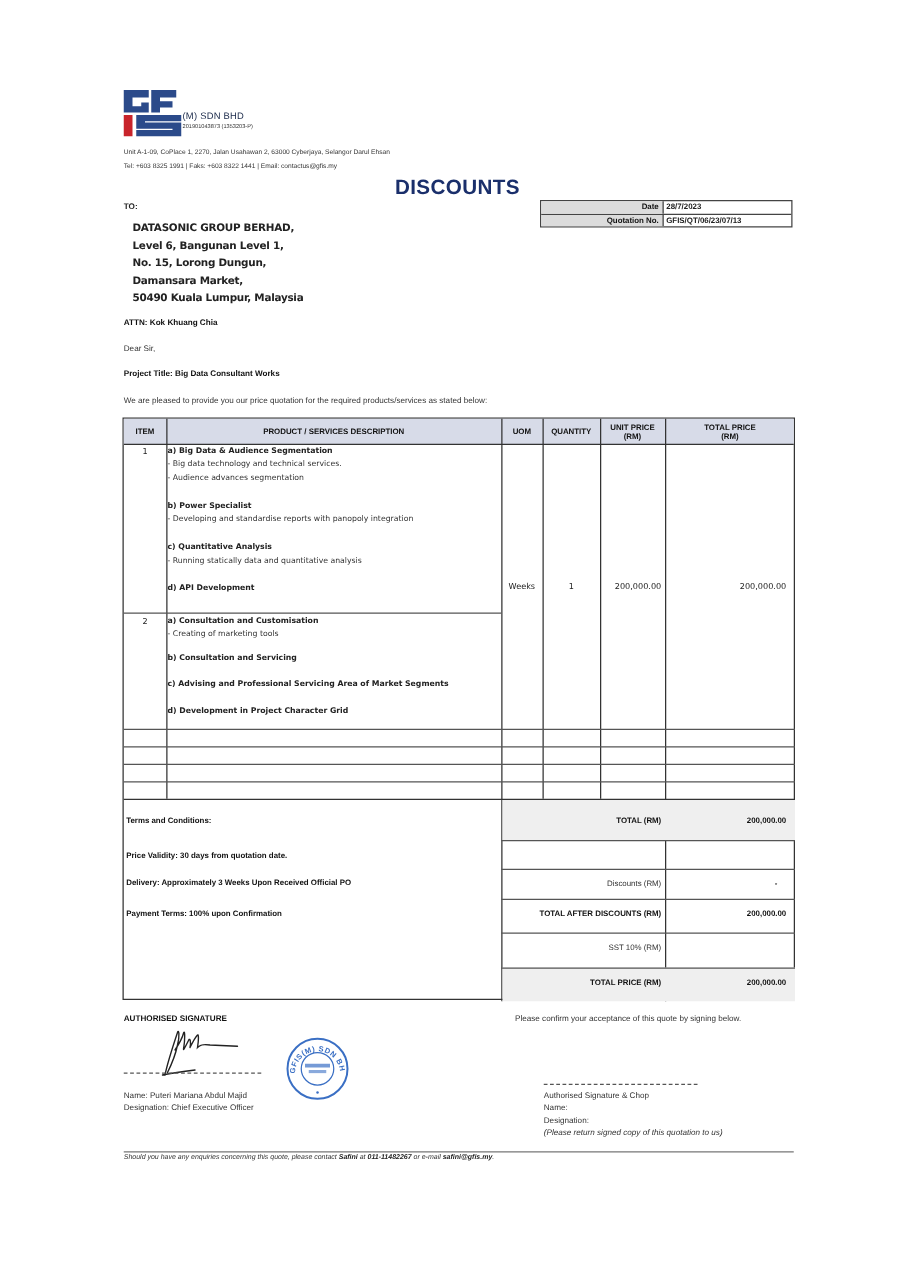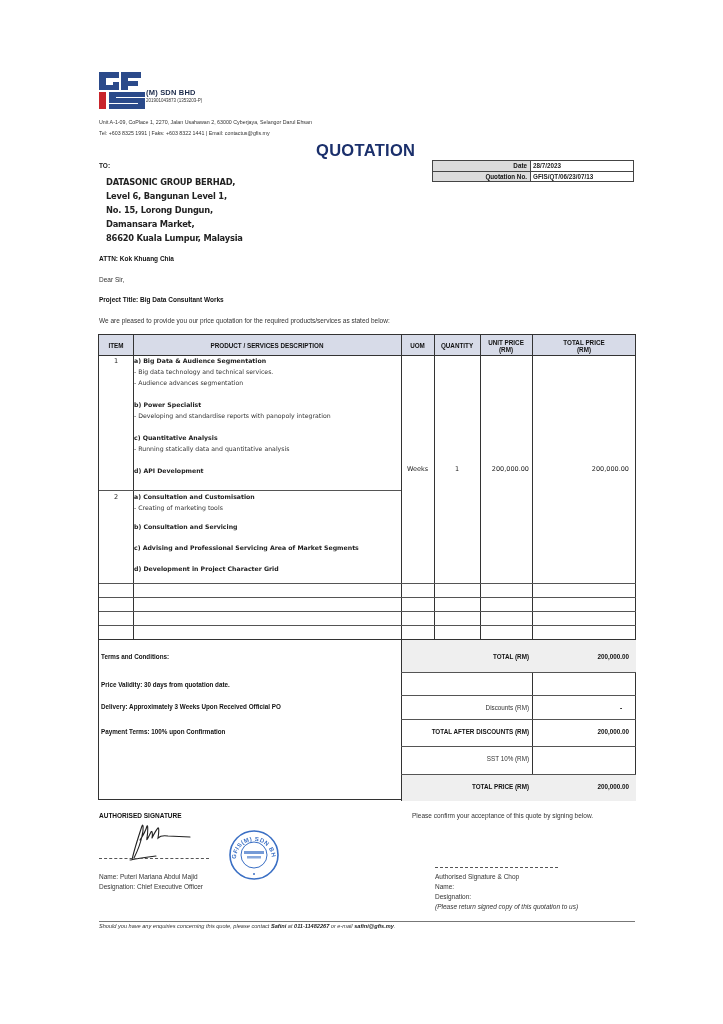--- a/index.html
+++ b/index.html
@@ -2,21 +2,21 @@
 <html><head>
 <meta charset="utf-8">
 <style>
   * { box-sizing: border-box; margin: 0; padding: 0; }
   html, body { width: 723px; height: 1024px; background: #ffffff; overflow: hidden; }
   body { position: relative; font-family: "Liberation Sans", sans-serif; color: #111; }
   .abs { position: absolute; }
 
   
   .logo { left: 97px; top: 70px; width: 50px; height: 40px; }
-  .logo-co { left: 146px; top: 88px; font-size: 7.5px; font-weight: bold; color: #1b2a4a; letter-spacing: 0.2px; }
+  .logo-co { left: 146px; top: 88px; font-size: 7.5px; font-weight: normal; color: #1b2a4a; letter-spacing: 0.2px; }
   .logo-reg { left: 146px; top: 98px; font-size: 4.5px; color: #333; }
   .addr1 { left: 99px; top: 119px; font-size: 5.3px; color: #333; }
   .addr2 { left: 99px; top: 130px; font-size: 5.3px; color: #333; }
 
   .title { left: 316px; top: 141px; font-size: 16.5px; font-weight: bold; color: #1a2f6b; letter-spacing: 0.3px; }
 
   
   .datebox { left: 432px; top: 160px; width: 202px; border: 1px solid #444; }
   .datebox .r { display: flex; height: 10px; font-size: 6.3px; line-height: 9px; }
   .datebox .r + .r { border-top: 1px solid #444; }
@@ -78,40 +78,40 @@
 
   <rect x="2" y="22" width="7" height="17" fill="#c8242b"></rect>
 
   <path d="M12 22 H48 V27 H19 V28 H48 V39 H12 V34 H41 V33 H12 Z" fill="#2b4a8a"></path>
 </svg>
 <div class="abs logo-co">(M) SDN BHD</div>
 <div class="abs logo-reg">201901043873 (1353203-P)</div>
 <div class="abs addr1">Unit A-1-09, CoPlace 1, 2270, Jalan Usahawan 2, 63000 Cyberjaya, Selangor Darul Ehsan</div>
 <div class="abs addr2">Tel: +603 8325 1991 | Faks: +603 8322 1441 | Email: contactus@gfis.my</div>
 
-<div class="abs title">QUOTATION</div>
+<div class="abs title">DISCOUNTS</div>
 
 <div class="abs datebox">
   <div class="r">
     <div class="lbl">Date</div>
     <div class="val">28/7/2023</div>
   </div>
   <div class="r">
     <div class="lbl">Quotation No.</div>
     <div class="val">GFIS/QT/06/23/07/13</div>
   </div>
 </div>
 
 <div class="abs to-lbl">TO:</div>
 <div class="abs to-lines">
   <div>DATASONIC GROUP BERHAD,</div>
   <div>Level 6, Bangunan Level 1,</div>
   <div>No. 15, Lorong Dungun,</div>
   <div>Damansara Market,</div>
-  <div>86620 Kuala Lumpur, Malaysia</div>
+  <div>50490 Kuala Lumpur, Malaysia</div>
 </div>
 <div class="abs attn">ATTN: Kok Khuang Chia</div>
 <div class="abs dear">Dear Sir,</div>
 <div class="abs proj">Project Title: Big Data Consultant Works</div>
 <div class="abs intro">We are pleased to provide you our price quotation for the required products/services as stated below:</div>
 
 <div class="abs tbl">
   <div class="hdr">
     <div class="hcell" style="left:0;width:34px;">ITEM</div>
     <div class="hcell" style="left:34px;width:268px;">PRODUCT / SERVICES DESCRIPTION</div>

